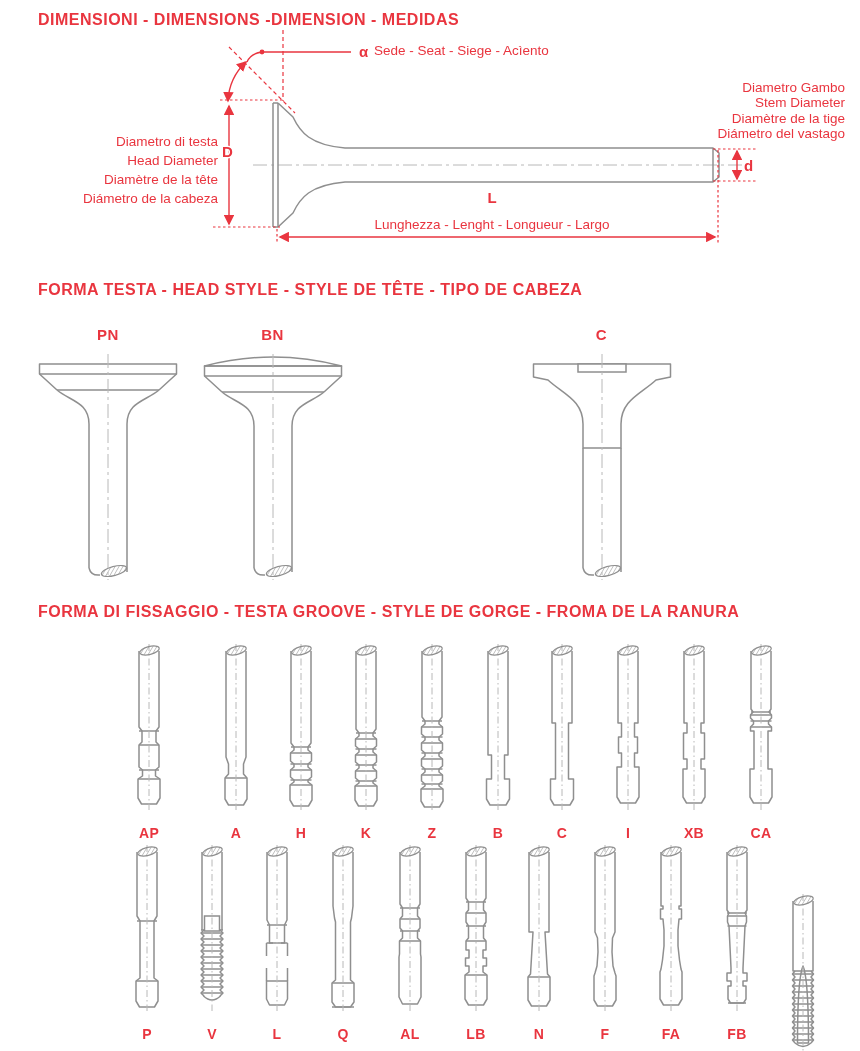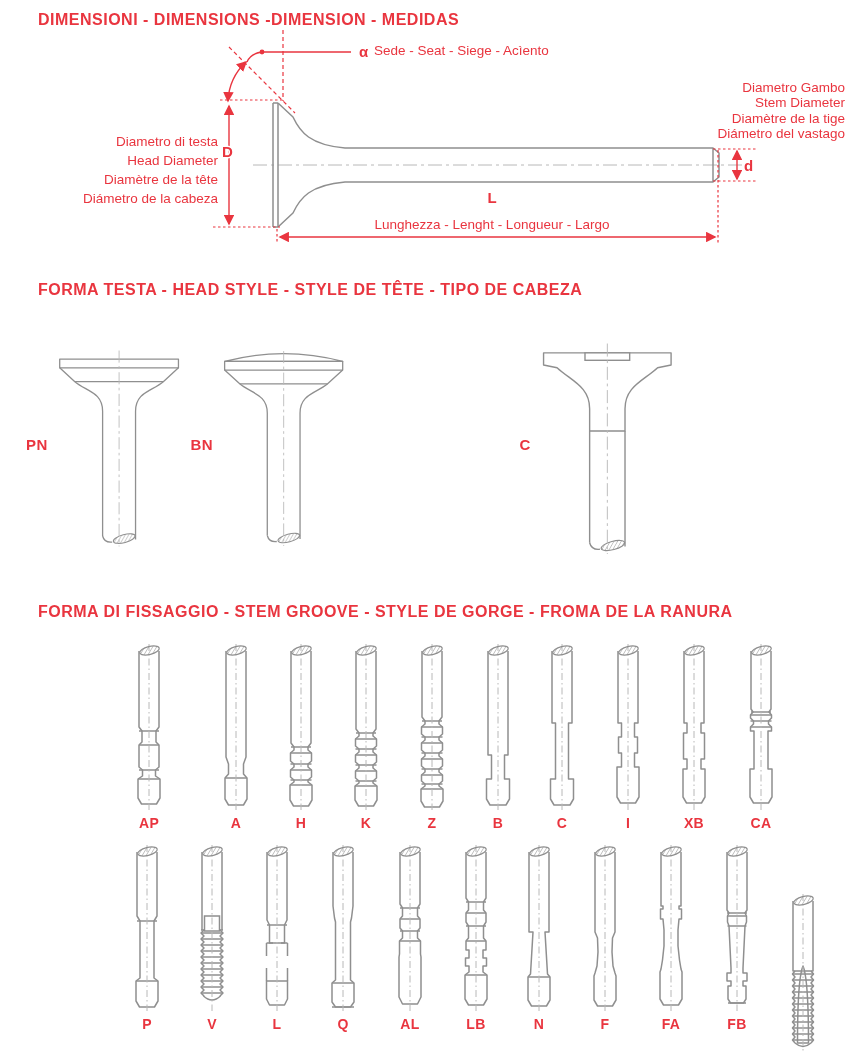--- a/index.html
+++ b/index.html
@@ -14,25 +14,25 @@
   .gline{stroke:#8f8f8f;stroke-width:1.5;fill:none;stroke-linejoin:round;}
   .cl{stroke:#b8b8b8;stroke-width:1;fill:none;stroke-dasharray:14 4 3 4;}
   .rdot{stroke:#e9353f;stroke-width:1.2;fill:none;stroke-dasharray:2.5 2.5;}
   .rdash{stroke:#e9353f;stroke-width:1.2;fill:none;stroke-dasharray:4 3;}
   .rsolid{stroke:#e9353f;stroke-width:1.4;fill:none;}
   .rtxt{fill:#e9353f;font-family:"Liberation Sans",sans-serif;font-size:13.5px;}
   .rtxtb{fill:#e9353f;font-family:"Liberation Sans",sans-serif;font-size:15px;font-weight:700;
          paint-order:stroke;stroke:#fff;stroke-width:3px;}
   
   #head-row{position:absolute;left:26px;top:326px;width:822px;height:260px;}
-  .head-cell{position:absolute;width:164px;display:flex;flex-direction:row;align-items:center;}
+  .head-cell{position:absolute;width:164px;display:flex;flex-direction:column;align-items:center;}
   .head-label{color:#e9353f;font-weight:700;font-size:15px;letter-spacing:.5px;height:18px;}
   
   .stem-cell{position:absolute;width:46px;display:flex;flex-direction:column;align-items:center;}
-  .stem-label{color:#e9353f;font-weight:700;font-size:14px;letter-spacing:.3px;margin-top:2px;}
+  .stem-label{color:#e9353f;font-weight:700;font-size:14px;letter-spacing:.3px;margin-top:12px;}
 </style>
 </head>
 <body>
 
 <svg width="0" height="0" style="position:absolute">
   <defs>
     <pattern id="hatch" width="5.5" height="5.5" patternTransform="rotate(45)" patternUnits="userSpaceOnUse">
       <line x1="0" y1="0" x2="0" y2="5.5" stroke="#9e9e9e" stroke-width="1.1"></line>
     </pattern>
     <pattern id="hatchS" width="3.4" height="3.4" patternTransform="rotate(45)" patternUnits="userSpaceOnUse">
@@ -128,21 +128,21 @@
       <rect x="58" y="20" width="48" height="8" fill="#fff" stroke="#8f8f8f" stroke-width="1.5"></rect>
       <path class="gline" d="M63,104 V224 M101,104 V228"></path>
       <path class="gline" d="M63,224 Q65,232 74,231"></path>
       <ellipse cx="88" cy="227" rx="13" ry="4.5" transform="rotate(-15 88 227)" fill="url(#hatchS)" stroke="#8f8f8f" stroke-width="1.2"></ellipse>
       <path class="cl" d="M82,10 V236"></path>
     </svg>
   </div>
 
 </div>
 
-<div class="sec-title" id="title-stemgroove">FORMA DI FISSAGGIO - STEM GROOVE - STYLE DE GORGE - FROMA DE LA RANURA</div>
+<div class="sec-title" id="title-stemgroove">FORMA DI FISSAGGIO - TESTA GROOVE - STYLE DE GORGE - FROMA DE LA RANURA</div>
 
 <div id="stem-rows">
     <div class="stem-cell" style="left: 126px; top: 641px;">
       <svg width="46" height="172" viewBox="0 0 46 172">
         <path class="gline" fill="#fff" d="M13,10 L13,86 L16,90 L16,101 L13,104 L13,126 L16.5,129 L16.5,135 L12,138 L12,157 L15.5,163 L30.5,163 L34,157 L34,138 L29.5,135 L29.5,129 L33,126 L33,104 L30,101 L30,90 L33,86 L33,10"></path>
         <path class="gline" d="M13,90 H33"></path>
         <path class="gline" d="M13,104 H33"></path>
         <path class="gline" d="M13,129 H33"></path>
         <path class="gline" d="M12,138 H34"></path>
         <path class="cl" style="stroke-dasharray:7 3 1.5 3" d="M23,3 V169"></path>

